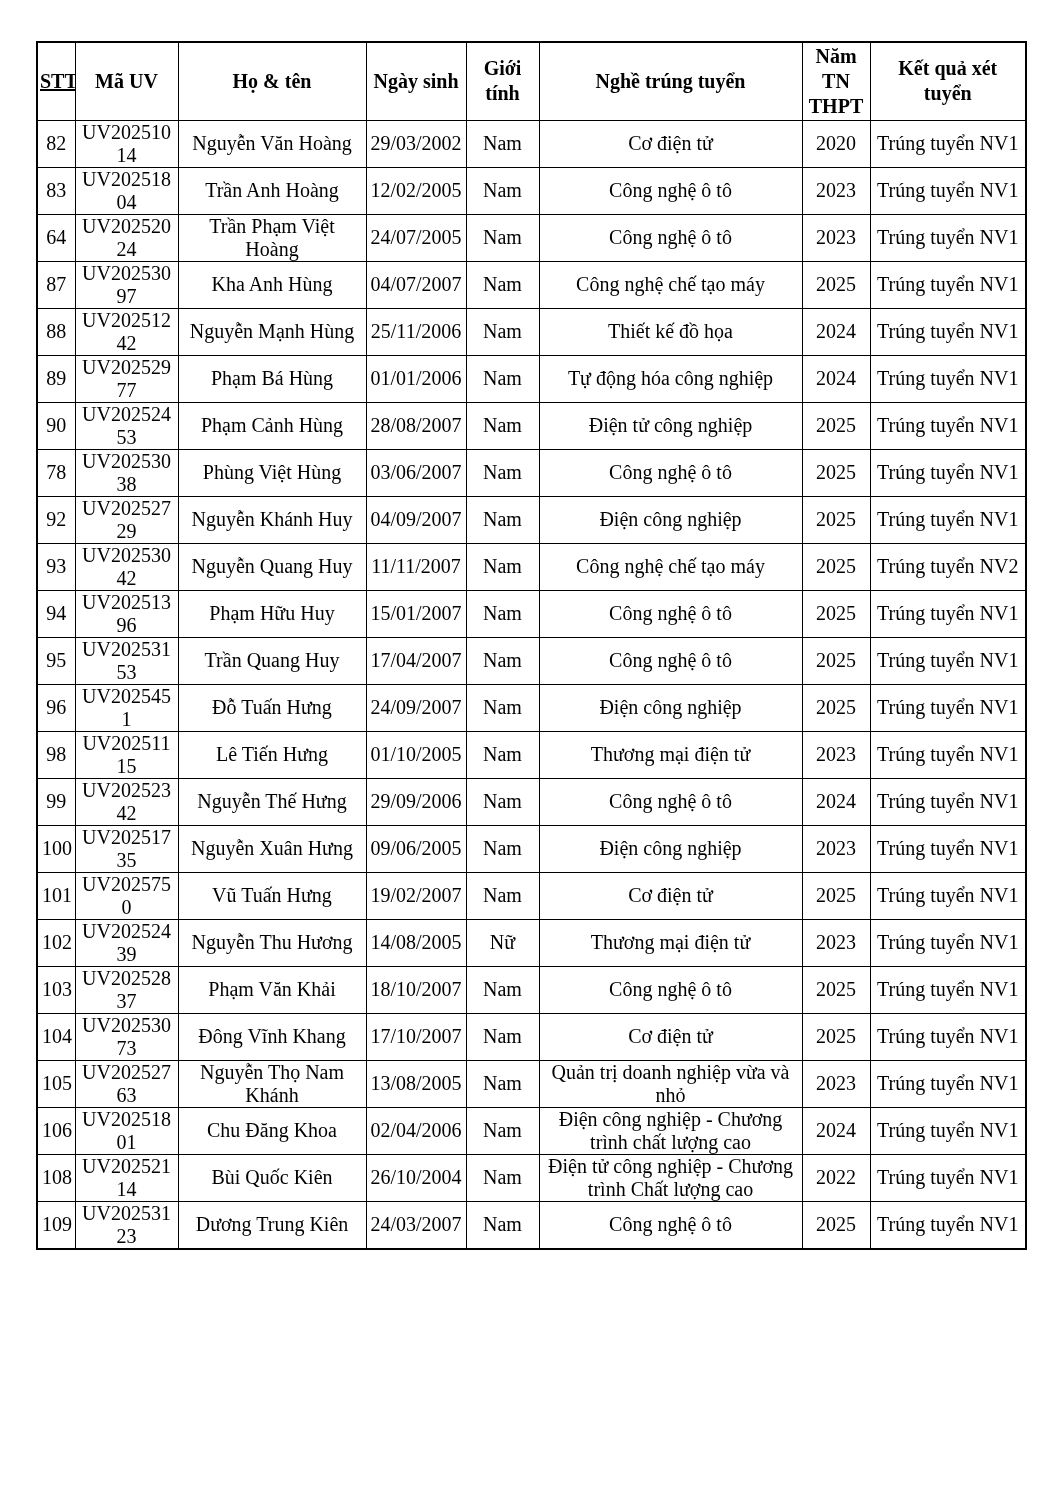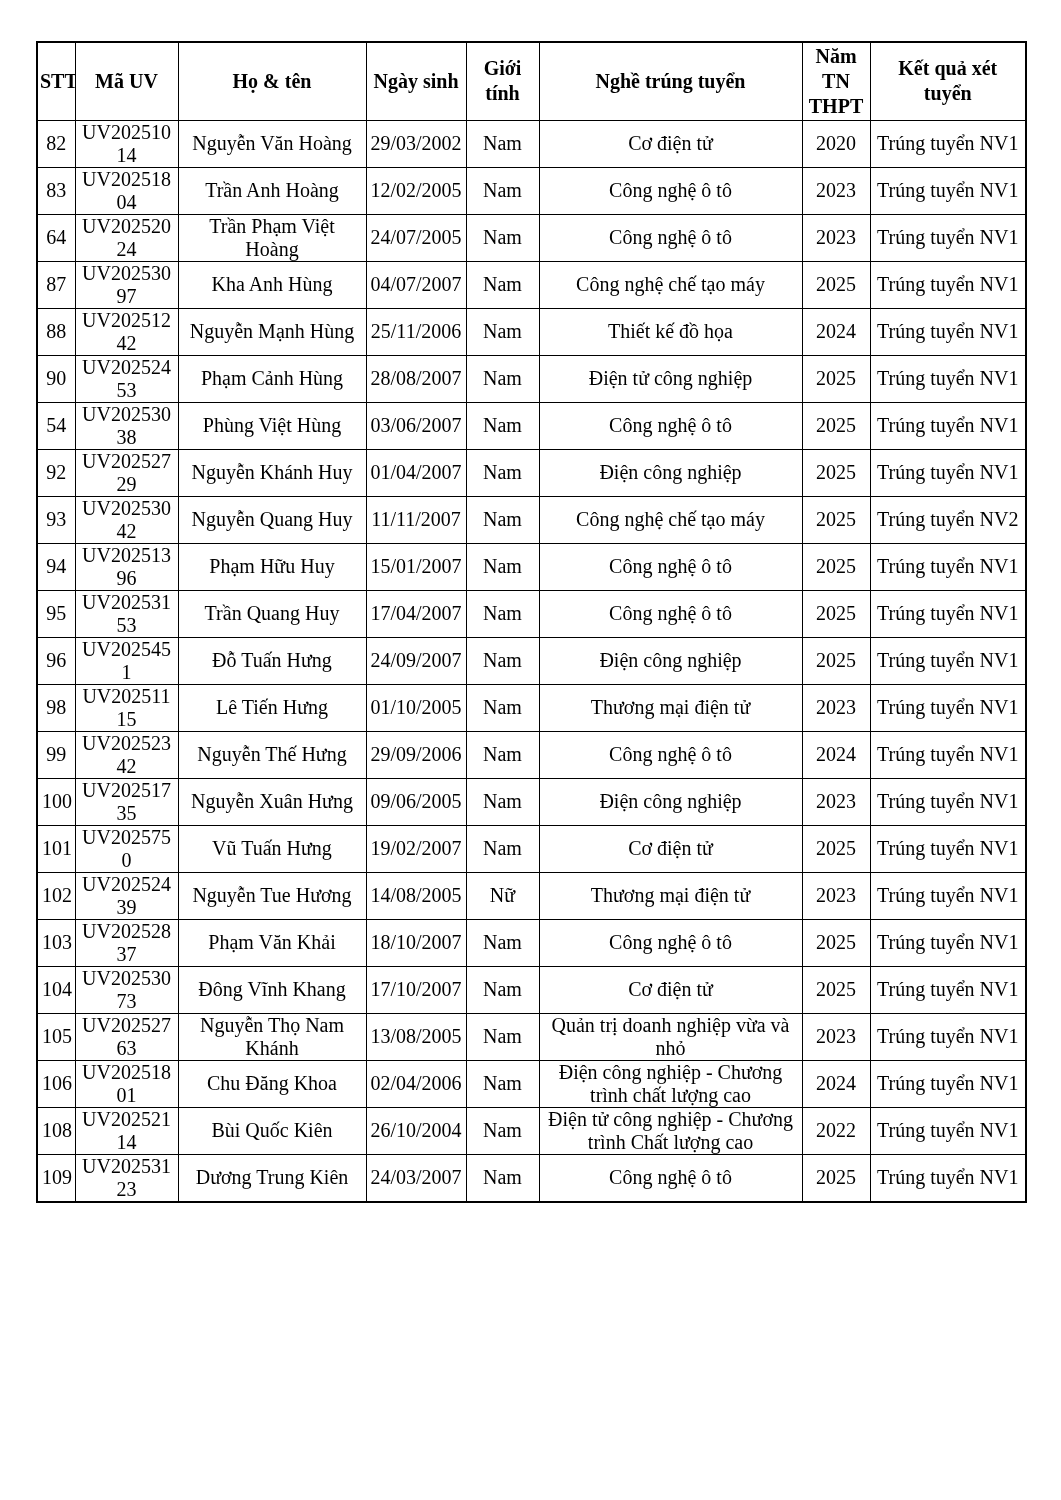--- a/index.html
+++ b/index.html
@@ -35,21 +35,21 @@
     padding: 0 4px;
     overflow: hidden;
   }
   table.admission thead tr { height: 78px; }
   table.admission tbody tr { height: 47px; }
   table.admission th {
     font-weight: bold;
     line-height: 25px;
     padding: 0 2px;
   }
-  th.nowrap { white-space: nowrap; padding: 0; }
+  th.nowrap { white-space: nowrap; padding: 0; text-decoration: underline; }
   td.col-stt { padding: 0 1px; }
   td.col-mauv {
     padding: 0 3px;
     word-break: break-all;
   }
   td.col-name {
     text-align: left;
     padding: 0 2px 0 4px;
   }
   td.col-result { padding: 0 12px; }
@@ -126,44 +126,54 @@
       <td class="col-stt">88</td>
       <td class="col-mauv">UV20251242</td>
       <td class="col-name">Nguyễn Mạnh Hùng</td>
       <td class="col-date">25/11/2006</td>
       <td class="col-gender">Nam</td>
       <td class="col-major">Thiết kế đồ họa</td>
       <td class="col-year">2024</td>
       <td class="col-result">Trúng tuyển NV1</td>
     </tr>
         <tr>
+      <td class="col-stt">89</td>
+      <td class="col-mauv">UV20252977</td>
+      <td class="col-name">Phạm Bá Hùng</td>
+      <td class="col-date">01/01/2006</td>
+      <td class="col-gender">Nam</td>
+      <td class="col-major">Tự động hóa công nghiệp</td>
+      <td class="col-year">2024</td>
+      <td class="col-result">Trúng tuyển NV1</td>
+    </tr>
+        <tr>
       <td class="col-stt">90</td>
       <td class="col-mauv">UV20252453</td>
       <td class="col-name">Phạm Cảnh Hùng</td>
       <td class="col-date">28/08/2007</td>
       <td class="col-gender">Nam</td>
       <td class="col-major">Điện tử công nghiệp</td>
       <td class="col-year">2025</td>
       <td class="col-result">Trúng tuyển NV1</td>
     </tr>
         <tr>
-      <td class="col-stt">54</td>
+      <td class="col-stt">78</td>
       <td class="col-mauv">UV20253038</td>
       <td class="col-name">Phùng Việt Hùng</td>
       <td class="col-date">03/06/2007</td>
       <td class="col-gender">Nam</td>
       <td class="col-major">Công nghệ ô tô</td>
       <td class="col-year">2025</td>
       <td class="col-result">Trúng tuyển NV1</td>
     </tr>
         <tr>
       <td class="col-stt">92</td>
       <td class="col-mauv">UV20252729</td>
       <td class="col-name">Nguyễn Khánh Huy</td>
-      <td class="col-date">01/04/2007</td>
+      <td class="col-date">04/09/2007</td>
       <td class="col-gender">Nam</td>
       <td class="col-major">Điện công nghiệp</td>
       <td class="col-year">2025</td>
       <td class="col-result">Trúng tuyển NV1</td>
     </tr>
         <tr>
       <td class="col-stt">93</td>
       <td class="col-mauv">UV20253042</td>
       <td class="col-name">Nguyễn Quang Huy</td>
       <td class="col-date">11/11/2007</td>
@@ -238,21 +248,21 @@
       <td class="col-name">Vũ Tuấn Hưng</td>
       <td class="col-date">19/02/2007</td>
       <td class="col-gender">Nam</td>
       <td class="col-major">Cơ điện tử</td>
       <td class="col-year">2025</td>
       <td class="col-result">Trúng tuyển NV1</td>
     </tr>
         <tr>
       <td class="col-stt">102</td>
       <td class="col-mauv">UV20252439</td>
-      <td class="col-name">Nguyễn Tue Hương</td>
+      <td class="col-name">Nguyễn Thu Hương</td>
       <td class="col-date">14/08/2005</td>
       <td class="col-gender">Nữ</td>
       <td class="col-major">Thương mại điện tử</td>
       <td class="col-year">2023</td>
       <td class="col-result">Trúng tuyển NV1</td>
     </tr>
         <tr>
       <td class="col-stt">103</td>
       <td class="col-mauv">UV20252837</td>
       <td class="col-name">Phạm Văn Khải</td>

